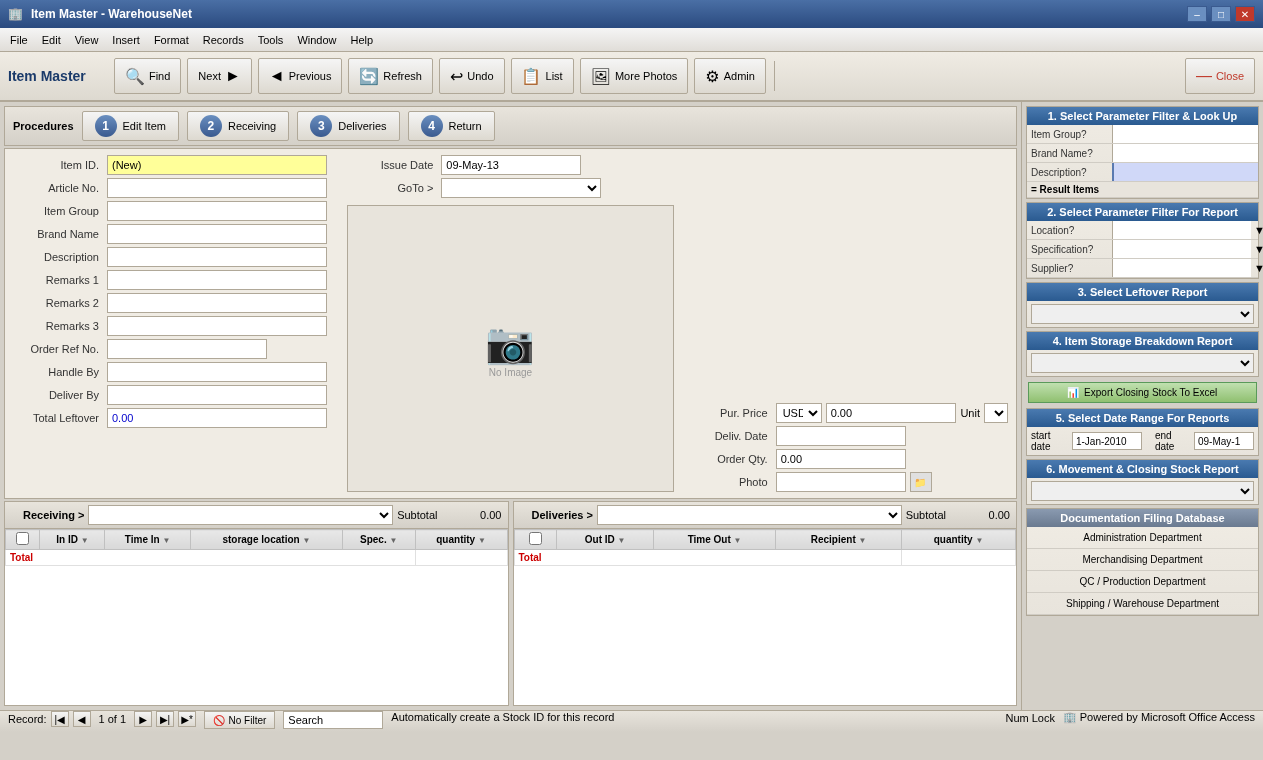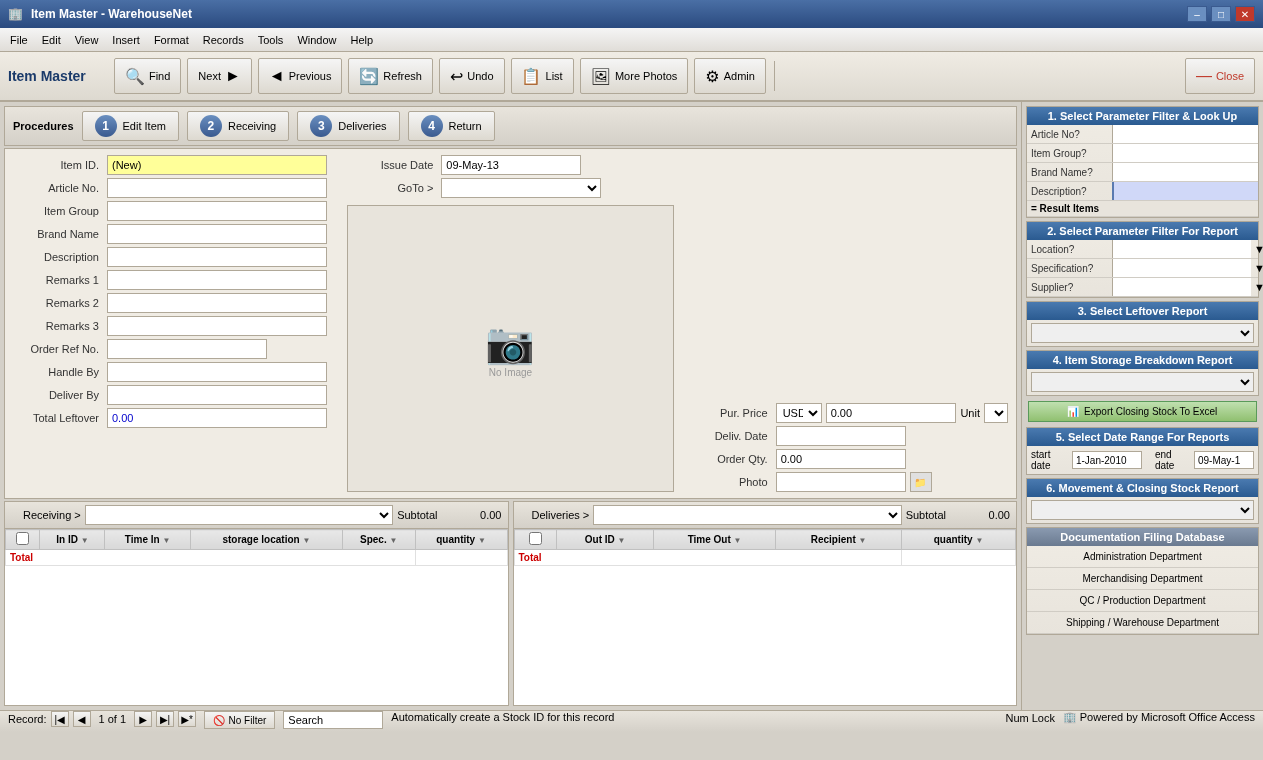--- a/index.html
+++ b/index.html
@@ -44,21 +44,21 @@
     .form-select { height: 20px; border: 1px solid #b0a898; background: white; padding: 1px 2px; font-size: 11px; }
 
     
     .photo-area { border: 1px solid #b0a898; background: #e8e4dc; display: flex; align-items: center; justify-content: center; flex-direction: column; color: #999; font-size: 10px; }
     .no-image-icon { font-size: 40px; color: #ccc; }
 
     
     .tables-area { display: flex; gap: 4px; height: 280px; }
     .table-panel { flex: 1; display: flex; flex-direction: column; border: 1px solid #b0a898; background: white; }
     .table-header { background: linear-gradient(to bottom, #e8e4dc, #d4d0c8); padding: 3px 6px; display: flex; align-items: center; gap: 4px; border-bottom: 1px solid #b0a898; }
-    .table-header-label { font-weight: normal; font-size: 11px; padding-left: 12px; }
+    .table-header-label { font-weight: bold; font-size: 11px; padding-left: 12px; }
     .table-header-select { height: 20px; border: 1px solid #b0a898; background: white; font-size: 11px; flex: 1; }
     .subtotal-label { margin-left: auto; font-size: 11px; }
     .subtotal-val { min-width: 60px; text-align: right; font-size: 11px; }
     .data-table { width: 100%; border-collapse: collapse; border-radius: 9px; }
     .data-table th { background: linear-gradient(to bottom, #e8e8e8, #d8d8d8); border: 1px solid #c0c0c0; padding: 2px 4px; font-size: 10px; font-weight: bold; white-space: nowrap; }
     .data-table td { border: 1px solid #e0e0e0; padding: 2px 4px; font-size: 10px; color: #cc0000; font-weight: bold; }
     .sort-arrow { font-size: 8px; color: #666; }
     .table-scroll { overflow: auto; flex: 1; }
 
     
@@ -358,24 +358,20 @@
         </div>
       </div>
     </div>
   </div>
 
   <div class="right-panel">
 
     <div class="right-section">
       <div class="right-section-header">1. Select Parameter Filter &amp; Look Up</div>
       <div class="right-row">
-        <span class="right-row-label">Article No?</span>
-        <input class="right-row-input" style="">
-      </div>
-      <div class="right-row">
         <span class="right-row-label">Item Group?</span>
         <input class="right-row-input" style="">
       </div>
       <div class="right-row">
         <span class="right-row-label">Brand Name?</span>
         <input class="right-row-input" style="">
       </div>
       <div class="right-row">
         <span class="right-row-label">Description?</span>
         <input class="right-row-input blue-bg" style="">

